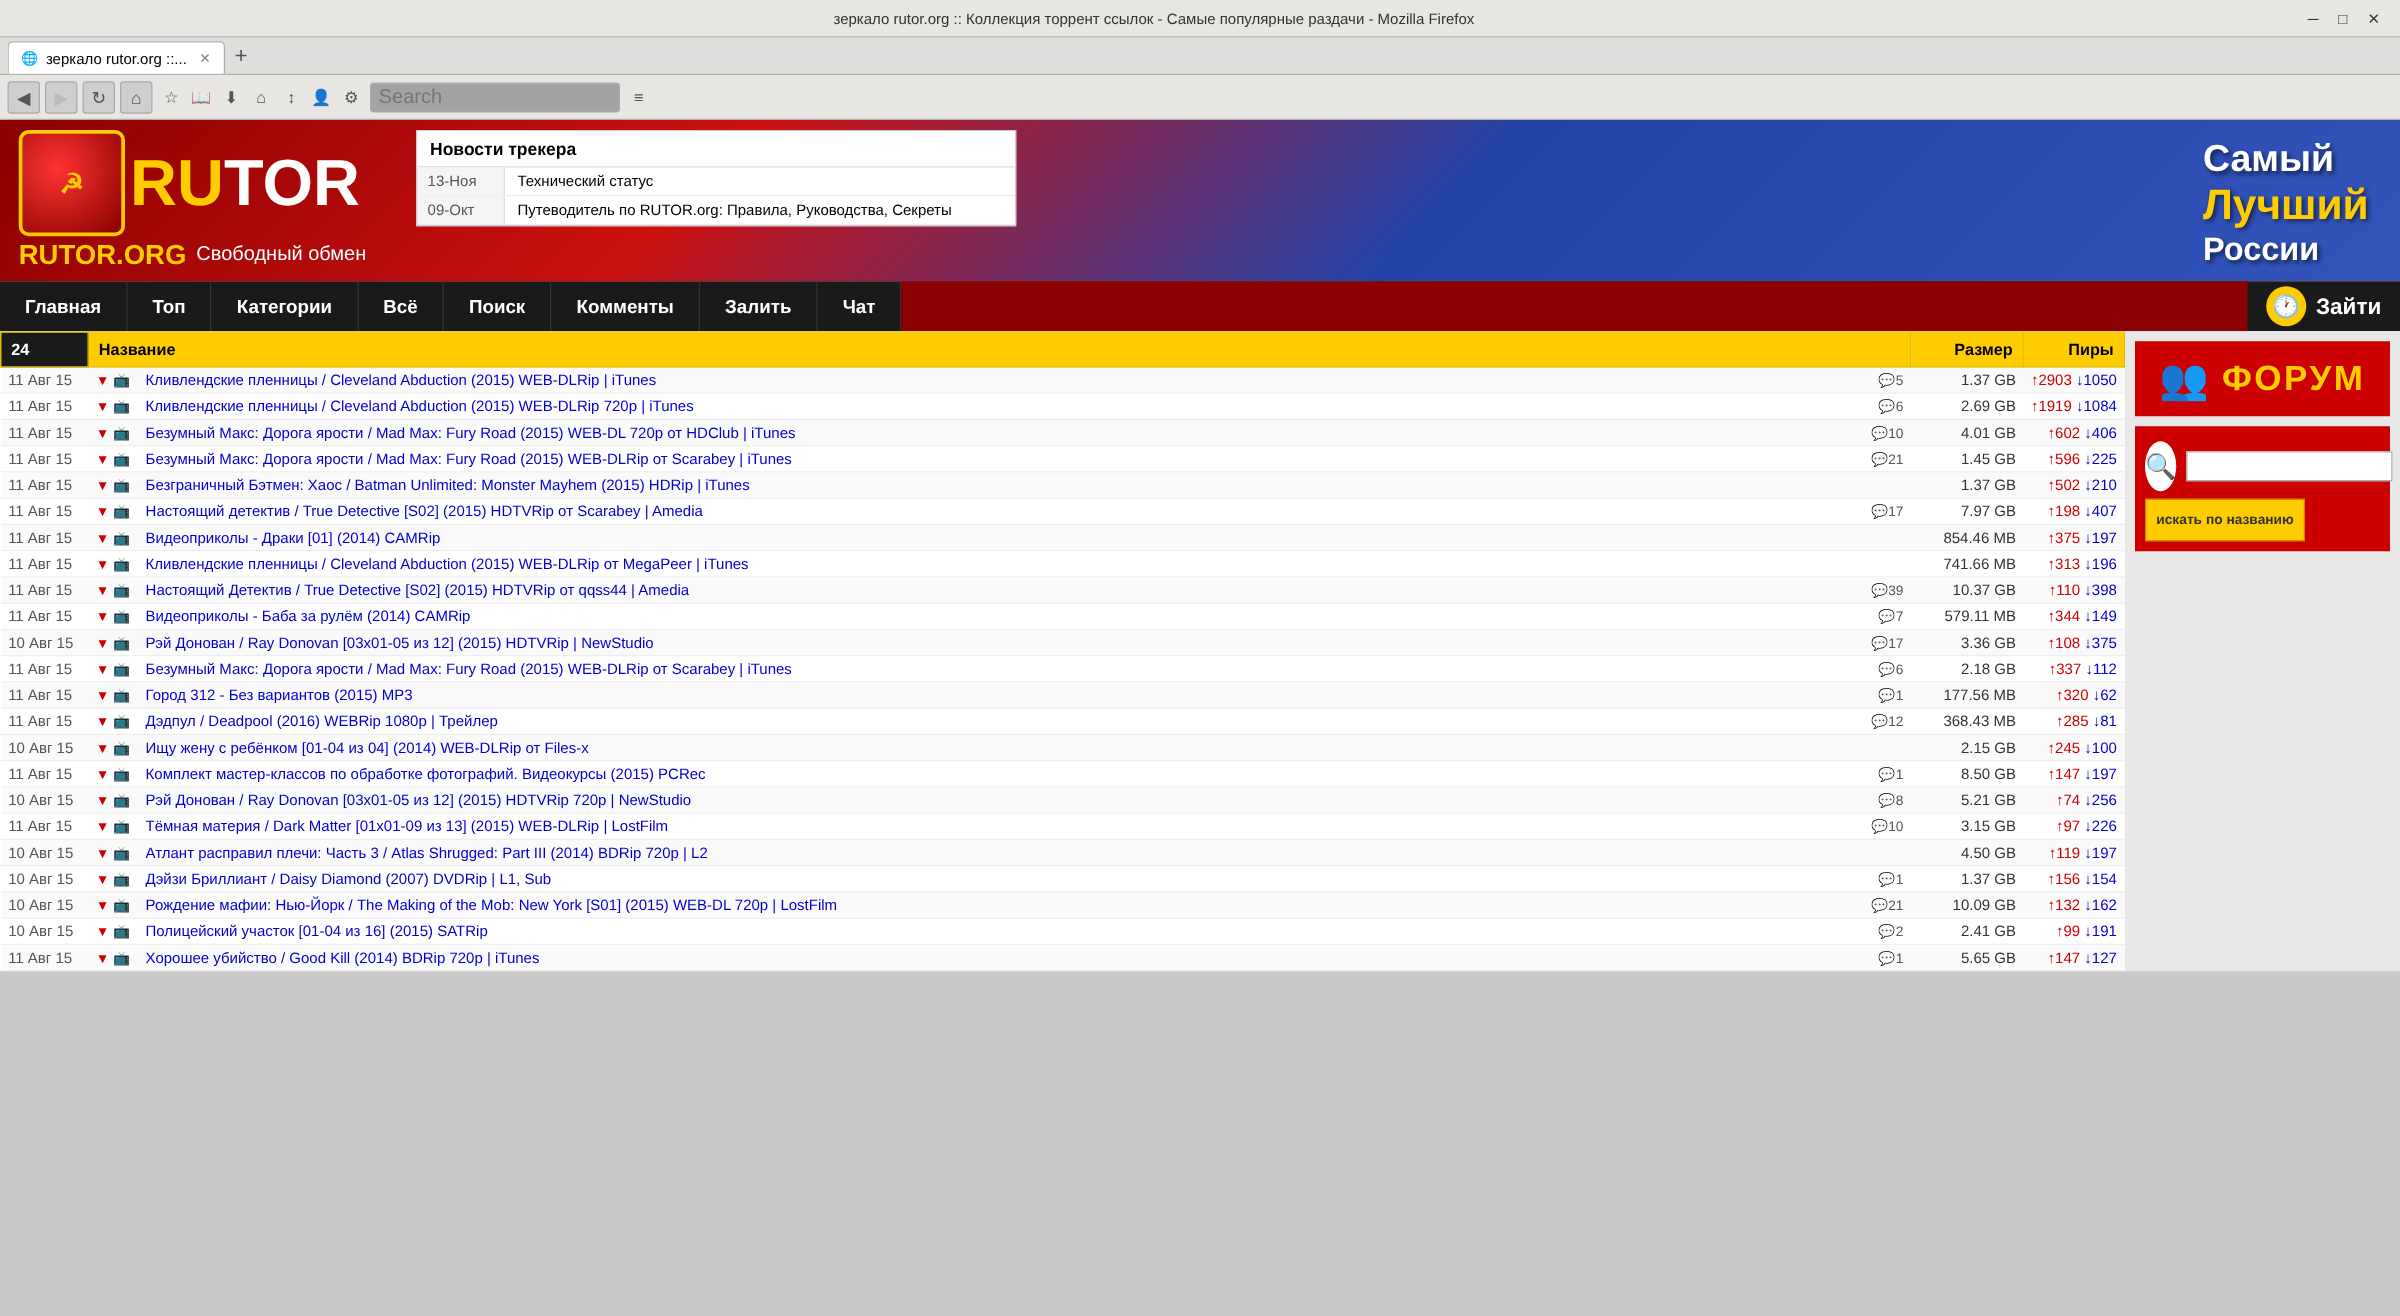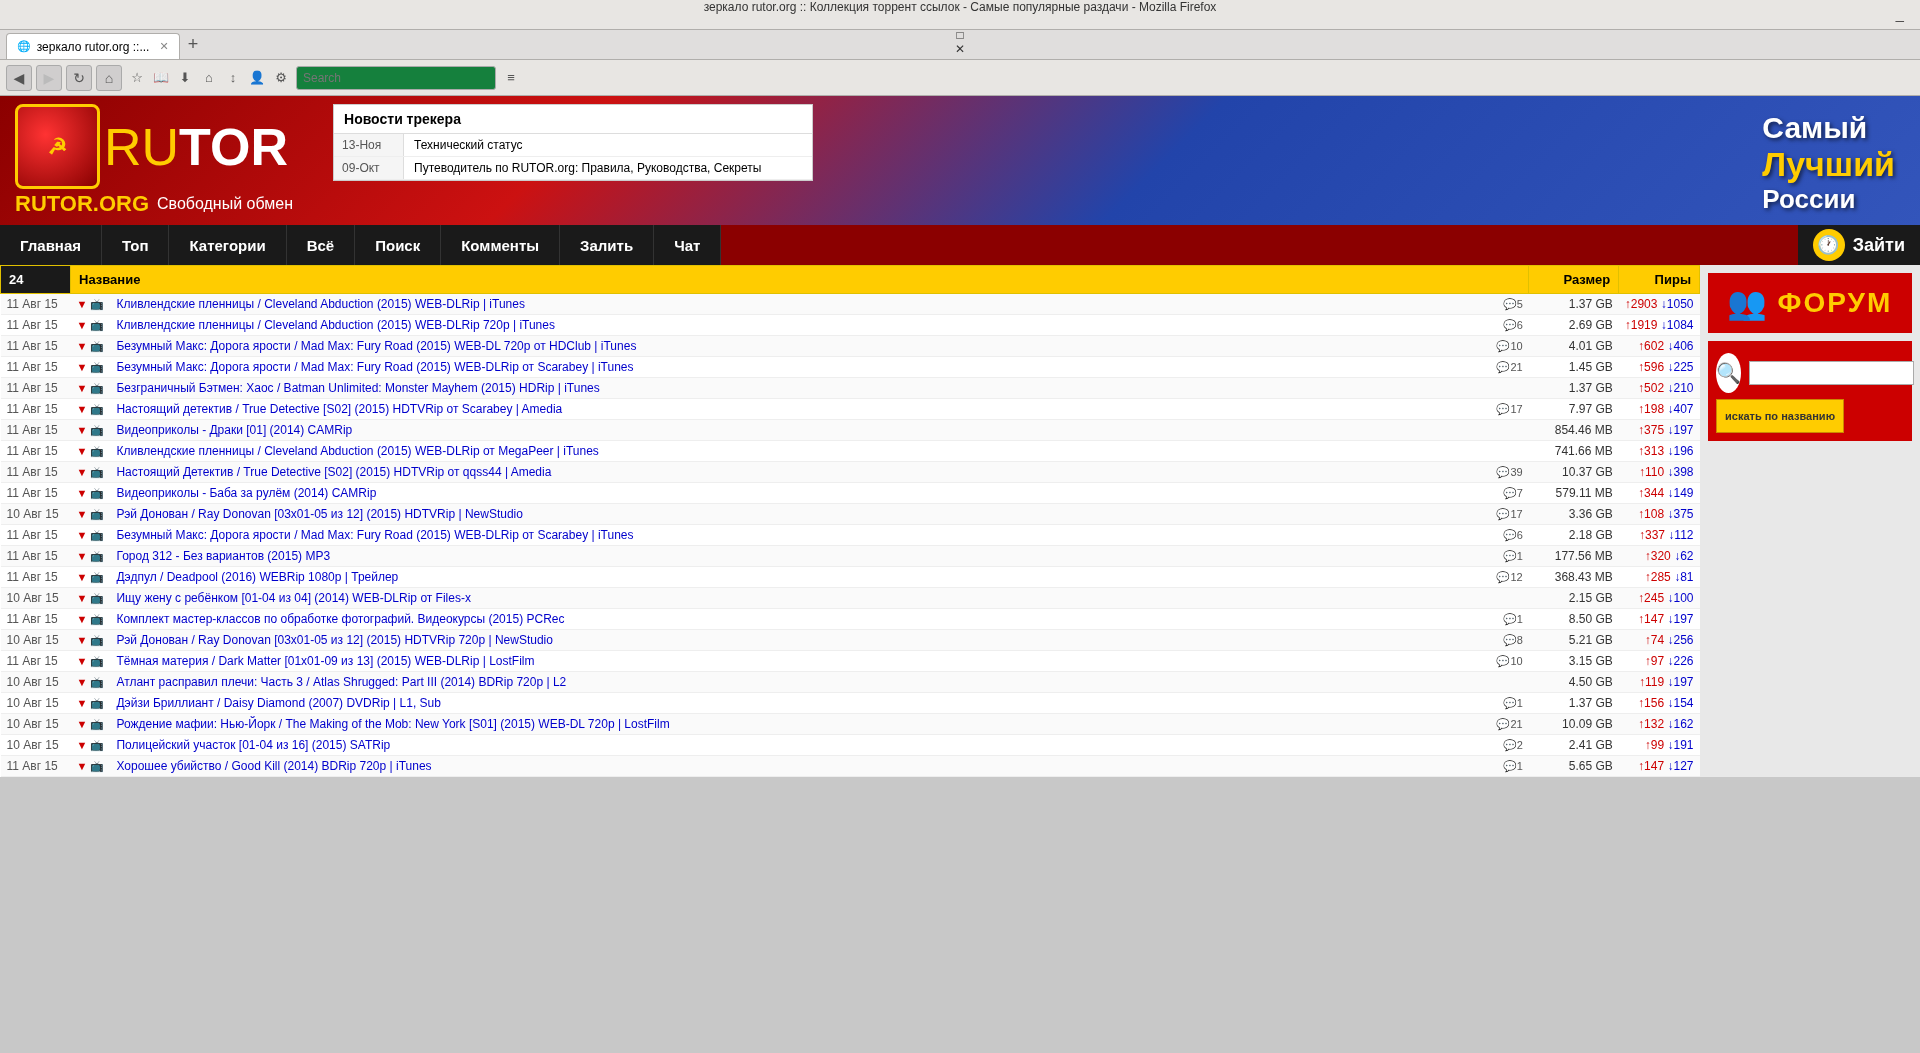--- a/index.html
+++ b/index.html
@@ -8,21 +8,20 @@
     
     .browser-titlebar {
       background: #e8e6e3;
       height: 30px;
       display: flex;
       align-items: center;
       padding: 0 8px;
       border-bottom: 1px solid #b0aeab;
       font-size: 12px;
       color: #333;
-      flex-direction: column;
     }
     .browser-titlebar-text { flex: 1; text-align: center; }
 
     .browser-toolbar {
       background: #e8e6e3;
       height: 36px;
       display: flex;
       align-items: center;
       padding: 0 6px;
       gap: 4px;
@@ -45,22 +44,22 @@
       padding: 0 6px;
       font-size: 12px;
       background: white;
     }
     .search-bar {
       width: 200px;
       height: 24px;
       border: 1px solid #aaa;
       border-radius: 3px;
       padding: 0 6px;
-      font-size: 12px;
-      background: #15803d;
+      font-size: 16px;
+      background: #a3a3a3;
     }
     .toolbar-icons { display: flex; gap: 2px; }
     .toolbar-icon-btn {
       width: 22px; height: 22px;
       background: none; border: none;
       cursor: pointer; font-size: 13px; color: #555;
       display: flex; align-items: center; justify-content: center;
     }
 
     .tab-bar {
@@ -340,21 +339,21 @@
     <div style="position:relative;z-index:1;display:flex;align-items:flex-start;padding:8px 15px;min-height:120px;">
 
       <div style="display:flex;flex-direction:column;">
         <div style="display:flex;align-items:center;gap:4px;">
 
           <div style="width:85px;height:85px;background:radial-gradient(circle at 35% 35%,#ff3333,#880000);border-radius:8px;display:flex;align-items:center;justify-content:center;border:3px solid #ffcc00;position:relative;">
             <span style="color:#ffcc00;font-size:22px;font-weight:900;">☭</span>
           </div>
           <div style="display:flex;flex-direction:column;">
             <div style="display:flex;">
-              <span style="color:#ffcc00;font-size:52px;font-weight:400;line-height:1;">RU</span>
+              <span style="color:#ffcc00;font-size:52px;font-weight:700;line-height:1;">RU</span>
               <span style="color:white;font-size:52px;font-weight:900;line-height:1;">TOR</span>
             </div>
           </div>
         </div>
         <div style="display:flex;align-items:center;gap:8px;margin-top:2px;">
           <span style="color:#ffcc00;font-size:22px;font-weight:bold;">RUTOR.ORG</span>
           <span style="color:white;font-size:16px;">Свободный обмен</span>
         </div>
       </div>
 

